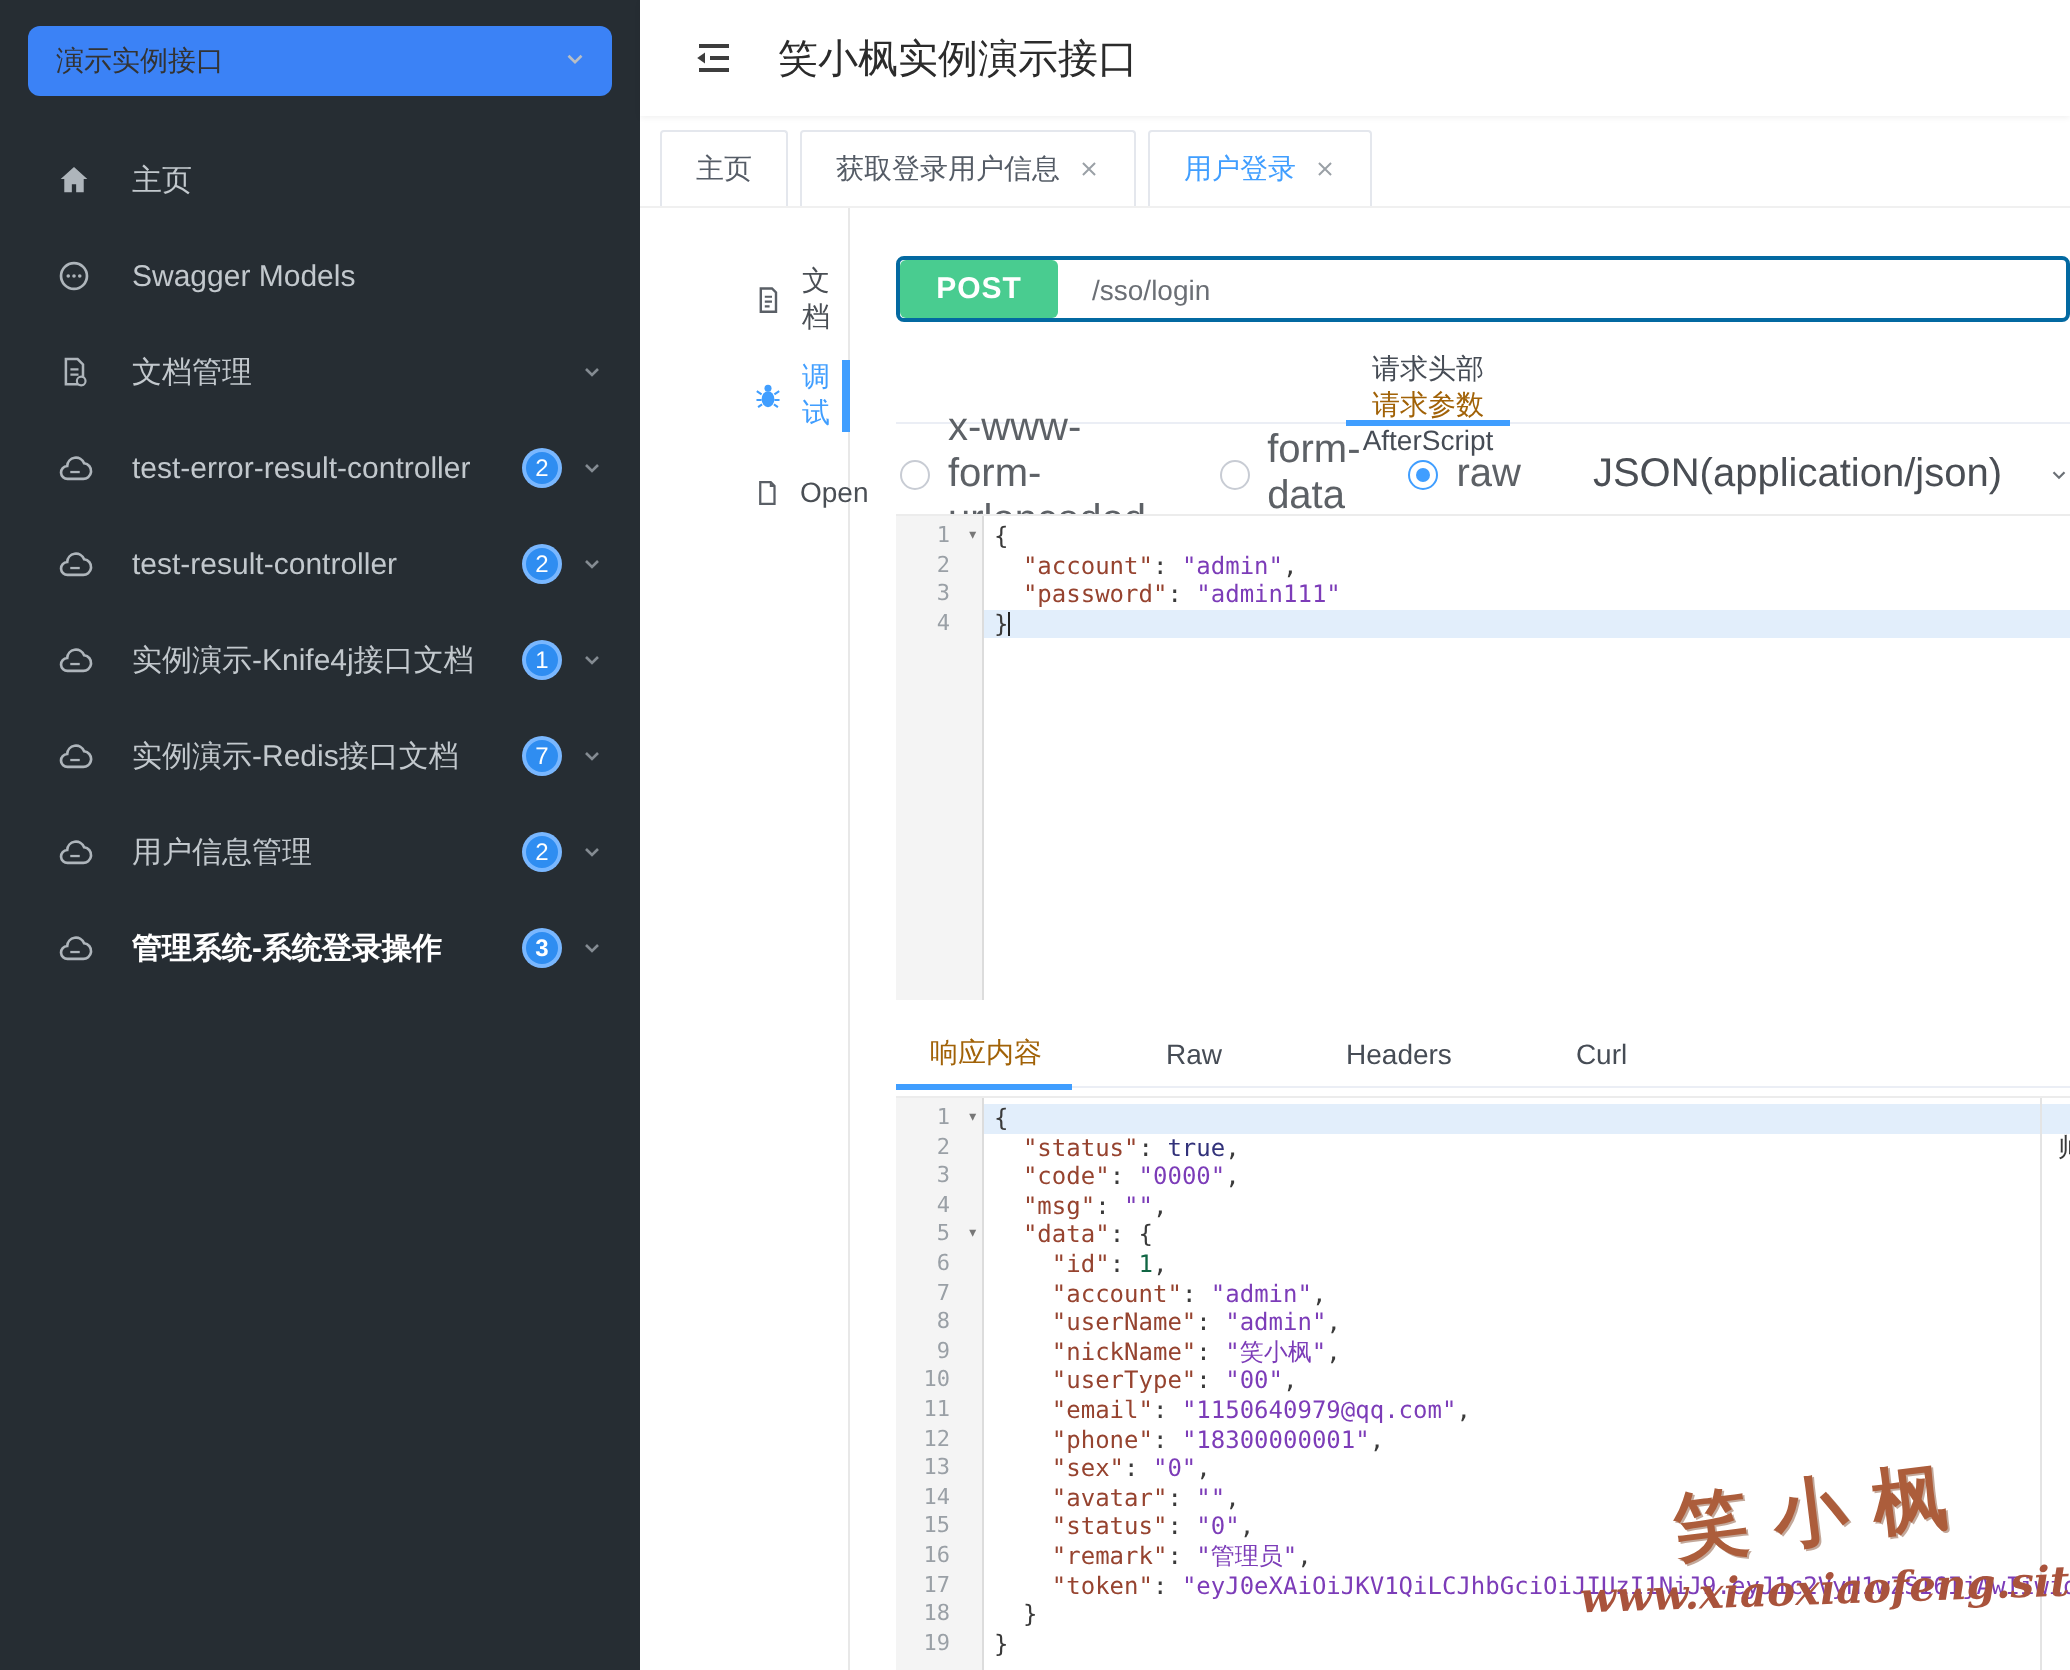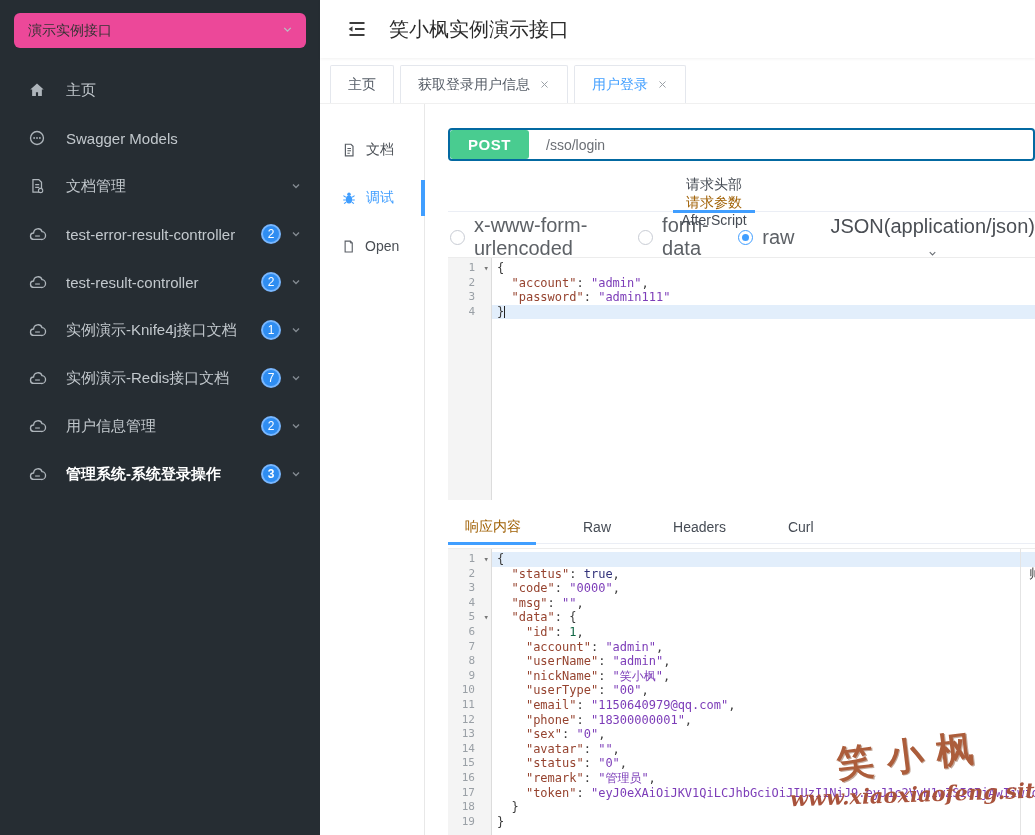--- a/index.html
+++ b/index.html
@@ -2,21 +2,21 @@
 <html><head>
 <meta charset="utf-8">
 <style>
   * { margin:0; padding:0; box-sizing:border-box; }
   html,body { width:1035px; height:835px; }
   body { font-family:"Liberation Sans", sans-serif; background:#fff; }
   .app { position:relative; width:1035px; height:835px; overflow:hidden; background:#fff; }
 
   
   .sidebar { position:absolute; left:0; top:0; width:320px; height:835px; background:#262d33; }
-  .proj-select { margin:13px 14px 0 14px; height:35px; background:#ec4899; border-radius:6px;
+  .proj-select { margin:13px 14px 0 14px; height:35px; background:#3b82f6; border-radius:6px;
     display:flex; align-items:center; justify-content:space-between; padding:0 12px 0 14px;
     font-size:14px; color:#333; cursor:pointer; }
   .proj-select svg { flex:none; }
   .nav { margin-top:18px; }
   .nav-item { height:48px; display:flex; align-items:center; padding:0 18px 0 28px;
     font-size:15px; color:#c2c8cd; cursor:pointer; }
   .nav-item .nicon { width:19px; height:19px; margin-right:19px; flex:none; display:flex; align-items:center; }
   .nav-item .nlabel { flex:1; white-space:nowrap; overflow:hidden; }
   .nav-item.active { color:#ffffff; font-weight:bold; }
   .badge { flex:none; min-width:20px; height:20px; border-radius:10px; background:#2f8df1;
@@ -33,21 +33,21 @@
 
   .tabstrip { height:46px; display:flex; align-items:flex-end; padding:0 0 0 10px; gap:6px;
     background:#fff; border-bottom:1px solid #f0f0f0; }
   .dtab { height:38px; display:flex; align-items:center; gap:9px; padding:0 17px;
     border:1px solid #e4e7ed; border-bottom:none; background:#fff; font-size:14px; color:#555c66;
     cursor:pointer; border-radius:2px 2px 0 0; }
   .dtab.active { color:#409eff;margin-top:21px; }
   .dtab .close { display:flex; cursor:pointer; }
 
   .body-row { display:flex; height:731px; }
-  .tools { width:105px; border-right:1px solid #e8e8e8; padding-top:22px; flex:none; }
+  .tools { width:105px; border-right:1px solid #e8e8e8; padding-top:22px; flex:none;padding-left:35px; }
   .tool-item { height:48px; display:flex; align-items:center; padding-left:21px; gap:9px;
     font-size:14px; color:#4a4f55; cursor:pointer; position:relative; }
   .tool-item.active { color:#409eff; }
   .tool-item.active::after { content:""; position:absolute; right:-1px; top:6px; width:4px; height:36px; background:#409eff; }
 
   .content { flex:1; padding:24px 0 0 23px; position:relative; min-width:0; }
 
   .post-row { display:flex; height:33px; border:2px solid #0369a1; border-radius:4px; overflow:hidden; }
   .method { width:79px; background:#49cc90; color:#fff; font-weight:bold; font-size:15px;
     display:flex; align-items:center; justify-content:center; letter-spacing:.5px; border-radius:3px; flex:none; }
@@ -64,21 +64,21 @@
   .xtabs.resp .xtab:first-child { margin-left:17px; }
   .xtabs.resp .xtab.active::after { left:-17px; right:-15px; }
 
   .radio-row { display:flex; align-items:center; margin:11px 0 0 2px; height:28px; font-size:20px; color:#5d6166; }
   .radio-opt { display:flex; align-items:center; margin-right:24px; cursor:pointer; }
   .rcirc { width:15px; height:15px; border:1px solid #c8ccd4; border-radius:50%; margin-right:9px;
     background:#fff; position:relative; flex:none; }
   .radio-opt.checked .rcirc { border-color:#409eff; }
   .radio-opt.checked .rcirc::after { content:""; position:absolute; left:3px; top:3px; width:7px; height:7px;
     border-radius:50%; background:#409eff; }
-  .ctype { display:flex; align-items:center; gap:10px; margin-left:12px; color:#4a4e54; cursor:pointer;flex-direction:column; }
+  .ctype { display:flex; align-items:center; gap:23px; margin-left:12px; color:#4a4e54; cursor:pointer; }
 
   
   .editor { display:flex; position:relative; background:#fff; border-top:1px solid #ececec;
     font-family:"DejaVu Sans Mono", monospace; font-size:12px; }
   .editor .gutter { width:44px; background:#f4f4f4; border-right:1px solid #dcdcdc; flex:none;
     padding-top:3px; color:#9aa0a6; }
   .gline { position:relative; height:14.6px; line-height:14.6px; text-align:right; padding-right:16px; font-size:11px; }
   .gline .fold { position:absolute; right:2px; top:0; font-size:9px; color:#777; cursor:pointer; line-height:14.6px; }
   .editor .code { flex:1; padding-top:3px; white-space:pre; overflow:hidden; position:relative; min-width:0; }
   .cline { height:14.6px; line-height:14.6px; padding-left:5px; color:#3a3a3a; }

